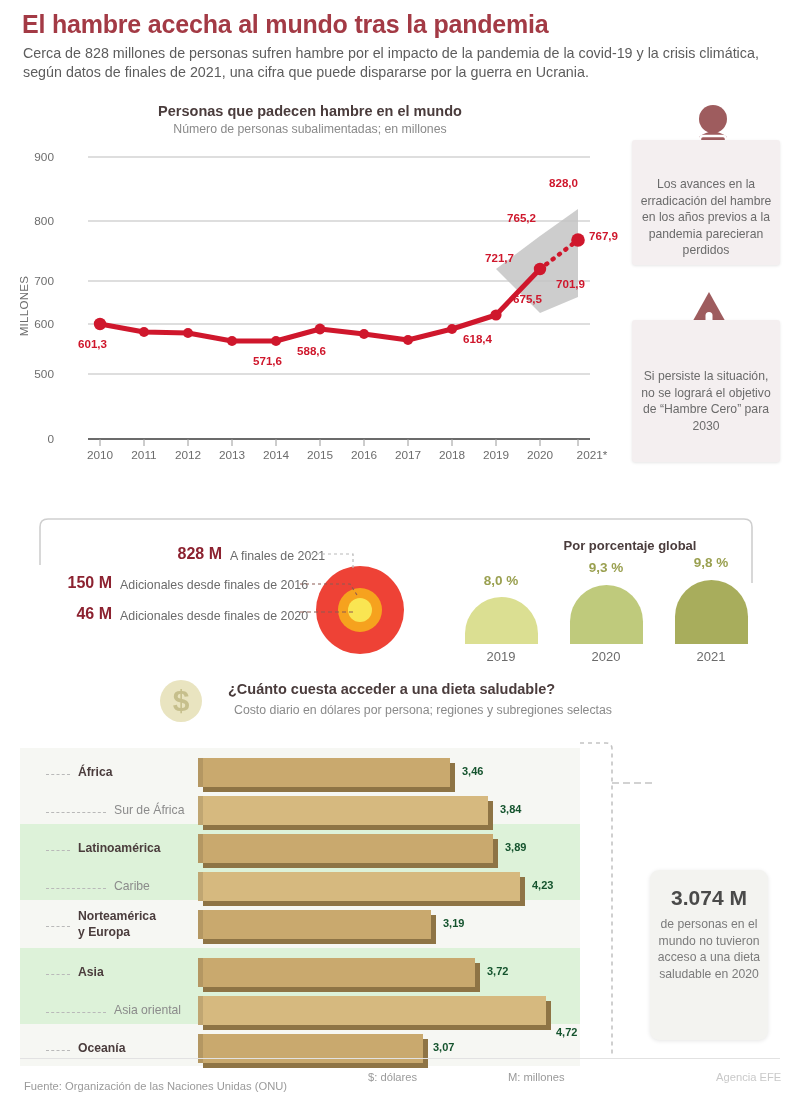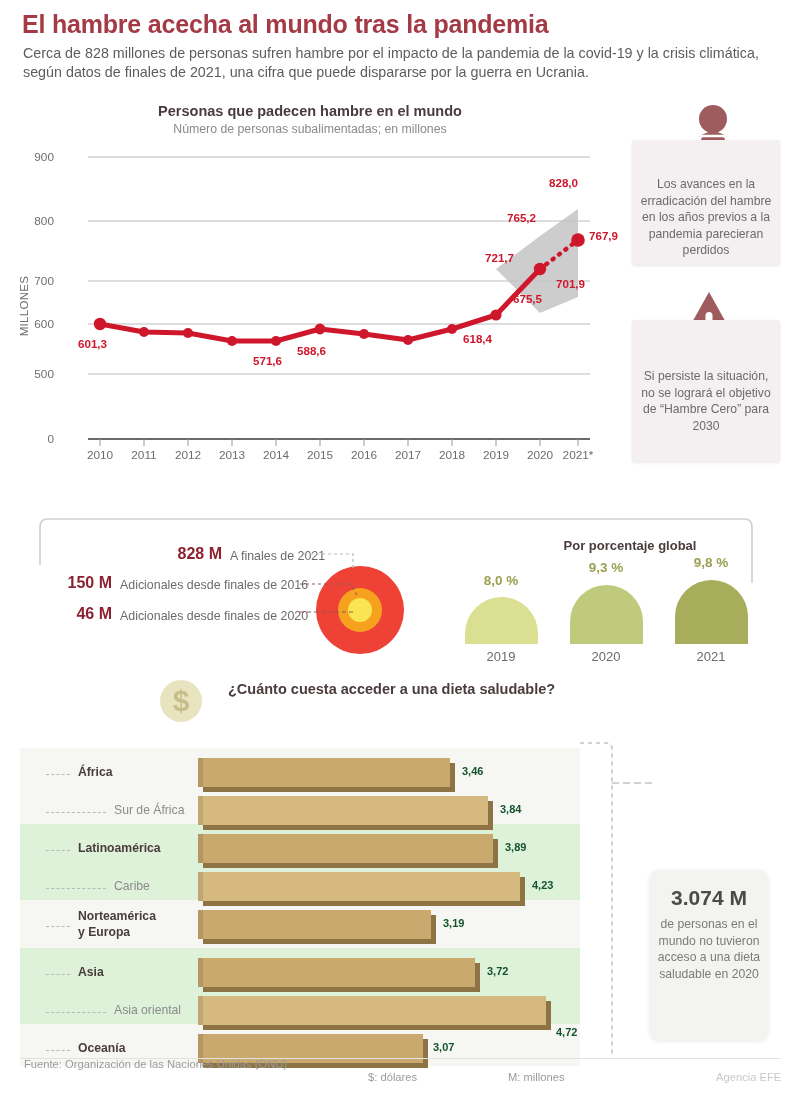--- a/index.html
+++ b/index.html
@@ -178,21 +178,21 @@
   <div class="xtick" style="left:121px; top:448px;">2011</div>
   <div class="xtick" style="left:165px; top:448px;">2012</div>
   <div class="xtick" style="left:209px; top:448px;">2013</div>
   <div class="xtick" style="left:253px; top:448px;">2014</div>
   <div class="xtick" style="left:297px; top:448px;">2015</div>
   <div class="xtick" style="left:341px; top:448px;">2016</div>
   <div class="xtick" style="left:385px; top:448px;">2017</div>
   <div class="xtick" style="left:429px; top:448px;">2018</div>
   <div class="xtick" style="left:473px; top:448px;">2019</div>
   <div class="xtick" style="left:517px; top:448px;">2020</div>
-  <div class="xtick" style="left:555px; top:448px;">2021*</div>
+  <div class="xtick" style="left:569px; top:448px;">2021*</div>
 
   <div class="dlabel" style="left:78px;  top:337px;">601,3</div>
   <div class="dlabel" style="left:253px; top:354px;">571,6</div>
   <div class="dlabel" style="left:297px; top:344px;">588,6</div>
   <div class="dlabel" style="left:463px; top:332px;">618,4</div>
   <div class="dlabel" style="left:485px; top:251px;">721,7</div>
   <div class="dlabel" style="left:589px; top:229px;">767,9</div>
   <div class="dlabel" style="left:549px; top:176px;">828,0</div>
   <div class="dlabel" style="left:507px; top:211px;">765,2</div>
   <div class="dlabel" style="left:513px; top:292px;">675,5</div>
@@ -248,20 +248,21 @@
   <div class="pct-val" style="left:671px; top:555px;">9,8 %</div>
 
   <div class="pct-year" style="left:461px; top:649px;">2019</div>
   <div class="pct-year" style="left:566px; top:649px;">2020</div>
   <div class="pct-year" style="left:671px; top:649px;">2021</div>
 
   <div class="coin" style="left:160px; top:680px;">
     <span>$</span>
   </div>
   <div class="dt-title" style="left:228px; top:681px;">¿Cuánto cuesta acceder a una dieta saludable?</div>
+  <div class="dt-sub" style="left:234px; top:703px;">Costo diario en dólares por persona; regiones y subregiones selectas</div>
 
   <div class="brow plain" style="top:748px;  height:76px;"></div>
   <div class="brow green" style="top:824px;  height:76px;"></div>
   <div class="brow plain" style="top:900px;  height:48px;"></div>
   <div class="brow green" style="top:948px;  height:76px;"></div>
   <div class="brow plain" style="top:1024px; height:42px;"></div>
 
   <div class="bdash" style="left:46px; top:774px; width:24px;"></div>
   <div class="blabel main" style="left:78px; top:765px;">África</div>
   <div class="bar" style="left:198px; top:758px; width:252px;">
@@ -340,18 +341,18 @@
     <line x1="52" y1="48" x2="92" y2="48" stroke="#c4c4c4" stroke-width="1.6" stroke-dasharray="7 4"></line>
   </svg>
 
 
   <div class="rcard2" style="left:650px; top:870px; width:118px; height:170px; padding-top:16px;">
     <div style="font-size:21px; font-weight:bold; color:#4a4a4a;">3.074 M</div>
     <div style="font-size:12.2px; color:#7b7b7b; line-height:16.5px; text-align:center; margin-top:6px; padding:0 6px;">de personas en el mundo no tuvieron acceso a una dieta saludable en 2020</div>
   </div>
 
   <div class="foot-rule"></div>
-  <div class="ftxt" style="left:24px;  top:1058px;">Fuente: Organización de las Naciones Unidas (ONU)</div>
+  <div class="ftxt" style="left:24px;  top:1080px;">Fuente: Organización de las Naciones Unidas (ONU)</div>
   <div class="ftxt" style="left:368px; top:1071px;">$: dólares</div>
   <div class="ftxt" style="left:508px; top:1071px;">M: millones</div>
   <div class="ftxt efe" style="left:716px; top:1071px;">Agencia EFE</div>
 
 </div>
 
 </body></html>

